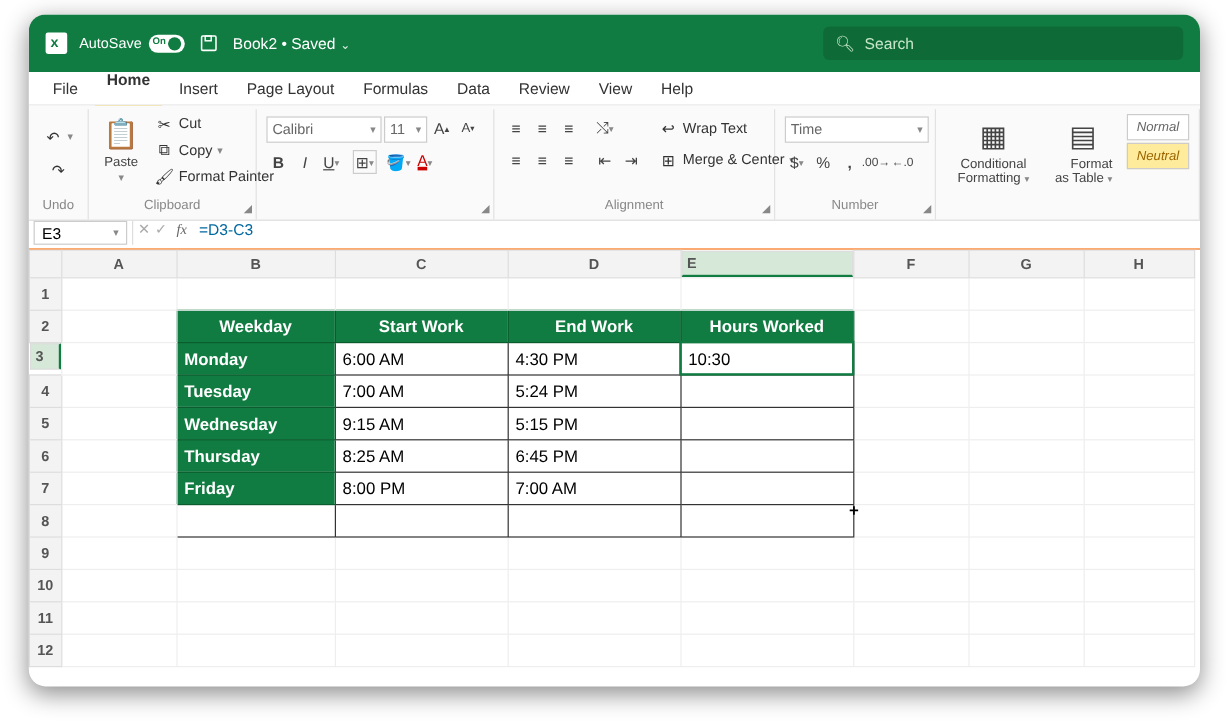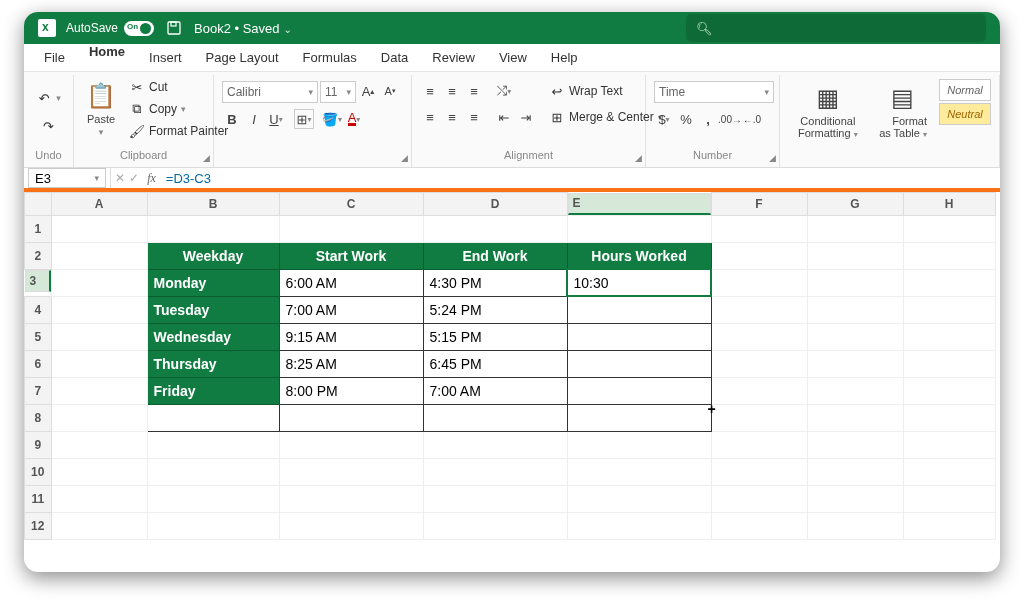--- a/index.html
+++ b/index.html
@@ -4,39 +4,39 @@
 <style>
   * { box-sizing: border-box; font-family: "Segoe UI", Arial, sans-serif; margin: 0; padding: 0; }
   body { background: #fff; width: 1024px; height: 603px; overflow: hidden; position: relative; }
   .window {
     position: absolute; top: 12px; left: 24px; width: 976px; height: 560px;
     border-radius: 14px; background: #fff; box-shadow: 0 6px 20px rgba(0,0,0,0.45);
     overflow: hidden; display: flex; flex-direction: column;
   }
 
   
-  .titlebar { height: 32px; background: #107c41; display: flex; align-items: center; color: #fff; font-size: 13px; }
+  .titlebar { height: 48px; background: #107c41; display: flex; align-items: center; color: #fff; font-size: 13px; }
   .excel-icon { width: 18px; height: 18px; margin: 0 10px 0 14px; background: #fff; border-radius: 2px; position: relative; }
   .excel-icon::after { content: "x"; color: #107c41; font-weight: bold; font-size: 12px; position: absolute; top: 1px; left: 4px; }
   .autosave { display: flex; align-items: center; gap: 6px; font-size: 12px; }
   .toggle { width: 30px; height: 15px; background: #fff; border-radius: 8px; position: relative; }
   .toggle::after { content: ""; width: 11px; height: 11px; background: #107c41; border-radius: 50%; position: absolute; top: 2px; left: 16px; }
   .title-save-icon { width: 16px; height: 16px; margin: 0 12px; display: flex; align-items: center; justify-content: center; }
   .doc-title { font-size: 13px; }
   .chev { font-size: 10px; margin-left: 4px; opacity: .85;}
   .titlebar .spacer { flex: 1; }
   .search-box { width: 300px; height: 28px; background: #0e6b38; border-radius: 5px; display: flex; align-items: center; padding: 0 10px; gap: 8px; margin-right: 14px; }
   .search-box input { background: transparent; border: none; color: #d9ead3; font-size: 13px; outline: none; width: 100%; }
   .search-box input::placeholder { color: #c8e6c9; }
   .search-icon { color: #c8e6c9; font-size: 13px; }
 
   
   .menubar { height: 28px; background: #fff; display: flex; align-items: center; gap: 4px; padding: 0 10px; font-size: 13px; border-bottom: 1px solid #e5e5e5; }
   .menu-item { padding: 4px 10px; color: #333; cursor: pointer; }
-  .menu-item.active { font-weight: 600; border-bottom: 2px solid #eab308; padding-bottom: 14px; }
+  .menu-item.active { font-weight: 600; border-bottom: 4px solid #eab308; padding-bottom: 14px; }
 
   
   .ribbon { display: flex; background: #fafafa; border-bottom: 1px solid #ddd; height: 96px; padding-top: 3px;}
   .group { border-right: 1px solid #e2e2e2; padding: 2px 6px; display: flex; flex-direction: column; justify-content: space-between; font-size: 11px; color: #666; position: relative; }
   .group-label { text-align: center; font-size: 11px; color: #888; padding: 2px 0 4px;}
   .group-body { display: flex; align-items: flex-start; gap: 4px; flex: 1;}
   .rbtn { display: flex; align-items: center; gap: 4px; font-size: 12px; color: #333; padding: 2px 3px; cursor: pointer; white-space: nowrap;}
   .rbtn .ic { width: 16px; height: 16px; display: inline-flex; align-items: center; justify-content: center; font-size: 13px;}
   .vstack { display: flex; flex-direction: column; gap: 2px; }
   .big-btn { display: flex; flex-direction: column; align-items: center; justify-content: center; padding: 4px 6px; font-size: 11px; color: #444; gap: 2px; cursor: pointer;}
@@ -45,21 +45,21 @@
   .sel .dd { font-size: 9px; color: #888;}
   .sq-row { display: flex; gap: 2px; align-items: flex-start;}
   .sq { width: 20px; height: 20px; border: 1px solid transparent; display: flex; align-items: center; justify-content: center; font-size: 13px; color: #444; cursor: pointer;}
   .sq.border{ border-color: #ccc;}
   .dialog-launch { position: absolute; bottom: 4px; right: 3px; font-size: 9px; color: #888; cursor: pointer; }
   .style-cell { width: 52px; height: 22px; border: 1px solid #ccc; font-size: 11px; display: flex; align-items: center; justify-content: center; cursor: pointer; font-style: italic;}
   .style-normal { background: #fff; }
   .style-neutral { background: #ffeb9c; color: #9c6500;}
 
   
-  .fbar { height: 24px; border-bottom: 4px solid #f97316; display: flex; align-items: center; font-size: 13px;}
+  .fbar { height: 24px; border-bottom: 1px solid #f97316; display: flex; align-items: flex-start; font-size: 13px;}
   .namebox { width: 78px; border: 1px solid #ccc; height: 20px; margin: 0 4px; padding: 0 6px; display: flex; align-items: center; justify-content: space-between;}
   .namebox .dd { font-size: 9px; color: #888;}
   .fx-controls { display: flex; gap: 4px; padding: 0 4px; color: #888; font-size: 12px;}
   .fx-label { font-style: italic; font-size: 12px; color: #666; padding: 0 4px; font-family: serif;}
   .formula-input { flex: 1; padding: 0 6px; color: #0369a1;}
 
   
   .grid-area { flex: 1; overflow: hidden; position: relative; }
   table.grid { border-collapse: collapse; table-layout: fixed; }
   .colh { background: #f3f3f3; border: 1px solid #ddd; font-size: 12px; color: #555; text-align: center; height: 22px;}
@@ -104,20 +104,21 @@
           <rect x="2" y="2" width="12" height="12" rx="1" fill="none" stroke="#fff" stroke-width="1.3"></rect>
           <rect x="5" y="2" width="5" height="4" fill="none" stroke="#fff" stroke-width="1.2"></rect>
         </svg>
     </div>
     <div class="doc-title">
       <span>Book2 • Saved</span><span class="chev">⌄</span>
     </div>
     <div class="spacer"></div>
     <div class="search-box">
       <span class="search-icon">🔍︎</span>
+      <input type="text" placeholder="Search" style="">
     </div>
   </div>
 
   <div class="menubar">
     <div class="menu-item">File</div>
     <div class="menu-item active">Home</div>
     <div class="menu-item">Insert</div>
     <div class="menu-item">Page Layout</div>
     <div class="menu-item">Formulas</div>
     <div class="menu-item">Data</div>

